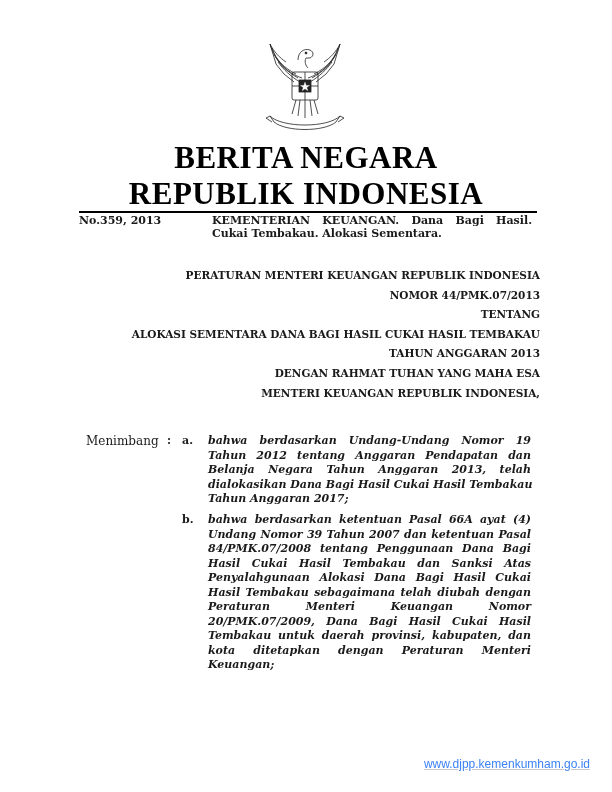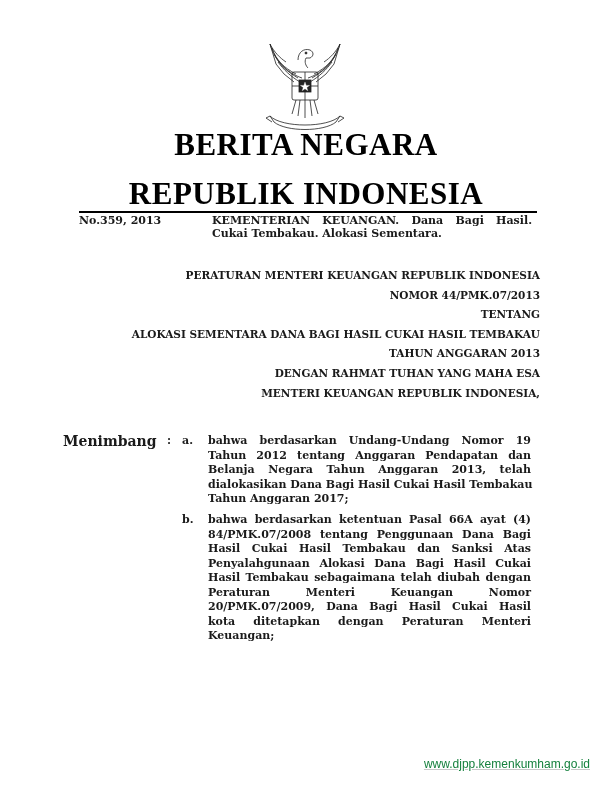--- a/index.html
+++ b/index.html
@@ -3,39 +3,39 @@
   <meta charset="utf-8">
   <style>
     html, body { margin: 0; padding: 0; background: #ffffff; }
     body { width: 612px; height: 792px; position: relative; overflow: hidden;
            font-family: "DejaVu Serif", "Liberation Serif", serif; color: #1a1a1a; }
     .page { position: absolute; left: 0; top: 0; width: 612px; height: 792px; }
     .emblem { position: absolute; left: 262px; top: 38px; width: 86px; height: 100px; }
     .title { position: absolute; left: 0; width: 612px; text-align: center;
              font-family: "Liberation Serif", serif; font-weight: bold; color: #000;
              font-size: 31px; letter-spacing: 0.5px; line-height: 34px; }
-    .title.l1 { top: 128px; }
+    .title.l1 { top: 141px; }
     .title.l2 { top: 177px; }
     .rule { position: absolute; left: 79px; top: 211px; width: 458px; height: 2px; background: #000; }
     .hdr-no { position: absolute; left: 79px; top: 214px; font-size: 11px; font-weight: bold; line-height: 13px; }
     .hdr-sub { position: absolute; left: 212px; top: 214px; width: 320px; font-size: 11px; font-weight: bold;
                line-height: 13px; text-align: justify; text-align-last: left; }
     .hdr-sub .line1 { display: block; text-align: justify; text-align-last: justify; }
     .hdr-sub .line2 { display: block; }
     .center-block { position: absolute; left: 48px; top: 266px; width: 492px; text-align: right; }
     .center-block div { font-size: 10.5px; font-weight: bold; line-height: 19.6px; white-space: nowrap; }
-    .menimbang-label { position: absolute; left: 63px; top: 434px; font-size: 14px; font-weight: bold; line-height: 14.5px; }
+    .menimbang-label { position: absolute; left: 86px; top: 434px; font-size: 12px; font-weight: normal; line-height: 14.5px; }
     .colon { position: absolute; left: 167px; top: 434px; font-size: 11px; font-weight: bold; line-height: 14.5px; }
     .item-letter { position: absolute; left: 182px; font-size: 11px; font-weight: bold; line-height: 14.5px; }
     .item-text { position: absolute; left: 208px; width: 323px; font-size: 11px; font-weight: bold;
                  line-height: 14.5px; }
-    .item-text span { display: block; text-align: justify; text-align-last: justify; white-space: nowrap; }
+    .item-text span { display: block; text-align: justify; text-align-last: justify; white-space: nowrap; font-style: italic; }
     .item-text span.last { text-align-last: left; }
     .footer { position: absolute; right: 22px; top: 757px; font-family: "Liberation Sans", sans-serif;
-              font-size: 12px; color: #15803d; text-decoration: underline; text-decoration-color: #c8c8c8; }
+              font-size: 12px; color: #3b82f6; text-decoration: underline; text-decoration-color: #c8c8c8; }
   </style>
 </head>
 <body>
 
 <div class="page">
 
   <div class="emblem">
     <svg width="86" height="100" viewBox="0 0 86 100">
       <g fill="none" stroke="#222" stroke-width="0.8">
 
@@ -91,24 +91,26 @@
     <span>bahwa berdasarkan Undang-Undang Nomor 19</span>
     <span>Tahun 2012 tentang Anggaran Pendapatan dan</span>
     <span>Belanja Negara Tahun Anggaran 2013, telah</span>
     <span>dialokasikan Dana Bagi Hasil Cukai Hasil Tembakau</span>
     <span class="last">Tahun Anggaran 2017;</span>
   </div>
 
   <div class="item-letter" style="top:513px;">b.</div>
   <div class="item-text" style="top:513px;">
     <span>bahwa berdasarkan ketentuan Pasal 66A ayat (4)</span>
+    <span>Undang Nomor 39 Tahun 2007 dan ketentuan Pasal</span>
     <span>84/PMK.07/2008 tentang Penggunaan Dana Bagi</span>
     <span>Hasil Cukai Hasil Tembakau dan Sanksi Atas</span>
     <span>Penyalahgunaan Alokasi Dana Bagi Hasil Cukai</span>
     <span>Hasil Tembakau sebagaimana telah diubah dengan</span>
     <span>Peraturan Menteri Keuangan Nomor</span>
     <span>20/PMK.07/2009, Dana Bagi Hasil Cukai Hasil</span>
+    <span>Tembakau untuk daerah provinsi, kabupaten, dan</span>
     <span>kota ditetapkan dengan Peraturan Menteri</span>
     <span class="last">Keuangan;</span>
   </div>
 
   <a class="footer">www.djpp.kemenkumham.go.id</a>
 </div>
 
 </body></html>

